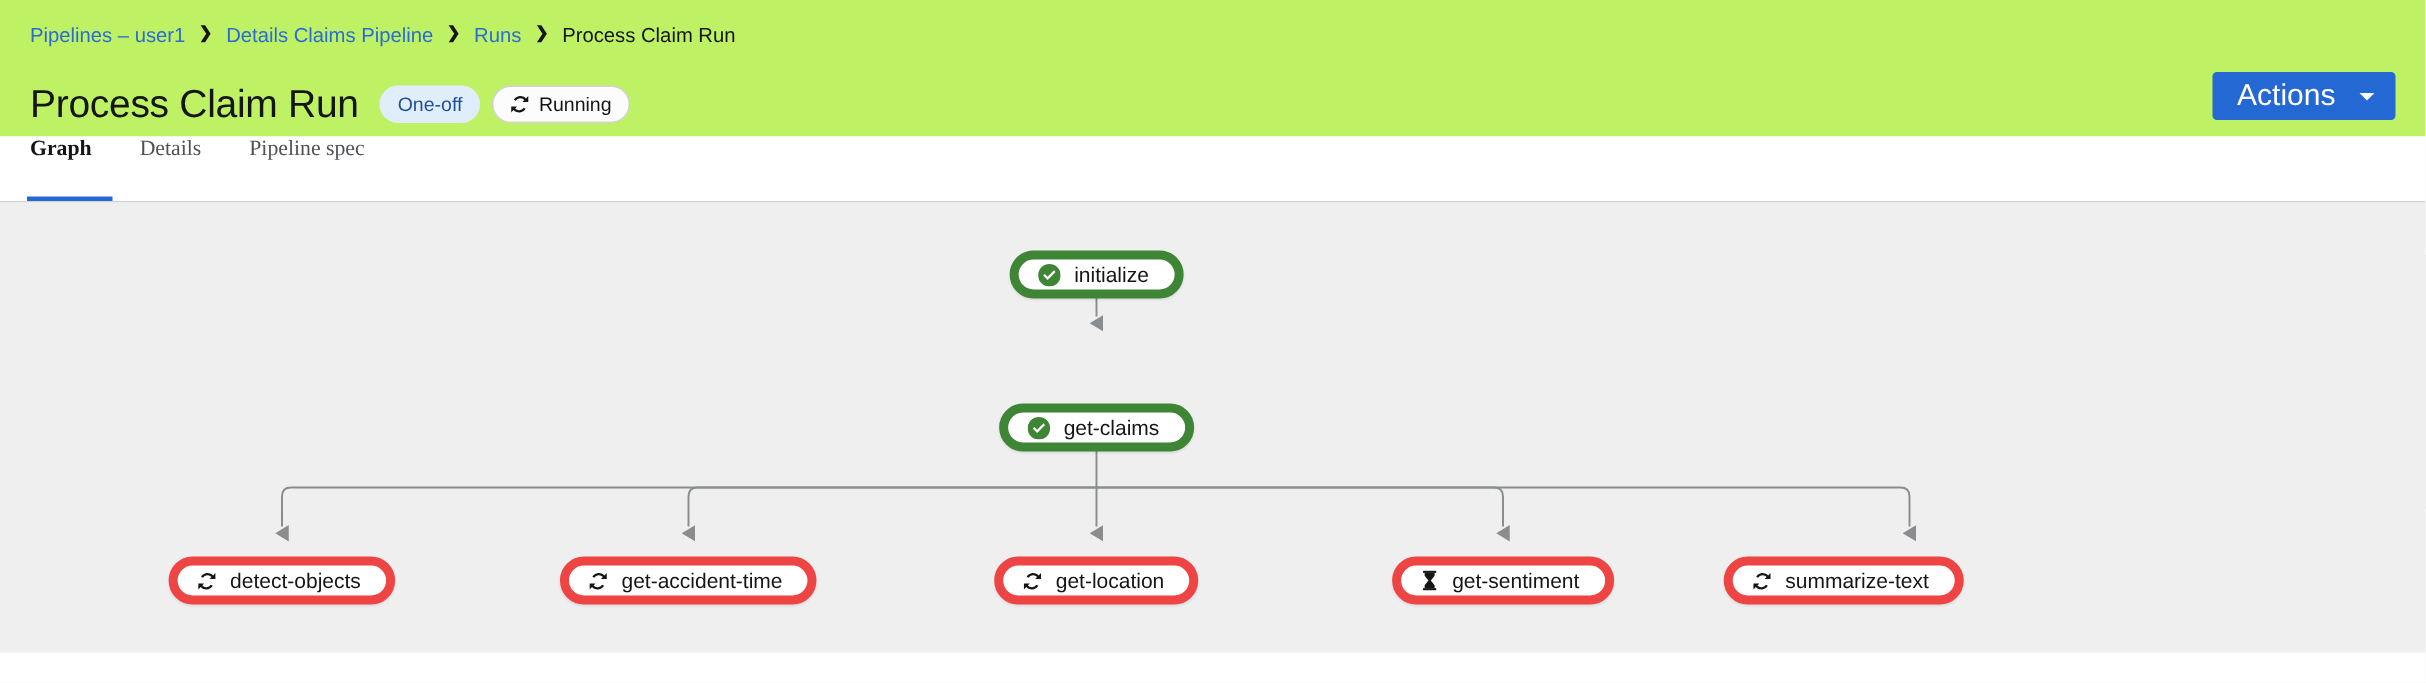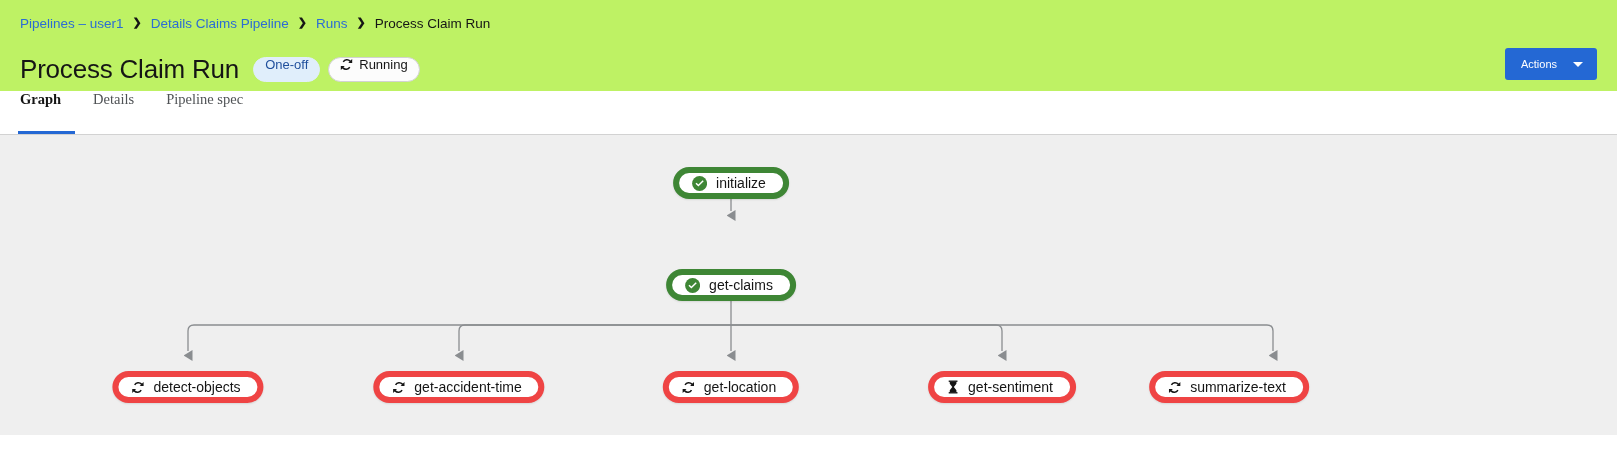--- a/index.html
+++ b/index.html
@@ -51,21 +51,21 @@
     font-size: 26px;
     font-weight: 400;
     color: #151515;
     letter-spacing: -0.2px;
     margin: 0 14px 0 0;
     line-height: 1;
   }
 
   .badge {
     display: inline-flex;
-    align-items: flex-start;
+    align-items: center;
     gap: 6px;
     height: 25px;
     padding: 0 11px;
     border-radius: 13px;
     font-size: 13px;
     line-height: 1;
     white-space: nowrap;
   }
   .badge-oneoff {
     background: #e0eefb;
@@ -89,21 +89,21 @@
     top: 1px;
     display: inline-flex;
     align-items: center;
     gap: 16px;
     height: 32px;
     padding: 0 14px 0 16px;
     background: #2468d4;
     color: #ffffff;
     border: none;
     border-radius: 3px;
-    font-size: 11px;
+    font-size: 20px;
     font-family: "Liberation Sans", sans-serif;
     cursor: pointer;
   }
   .caret {
     width: 0; height: 0;
     border-left: 5px solid transparent;
     border-right: 5px solid transparent;
     border-top: 5px solid #ffffff;
   }
 

